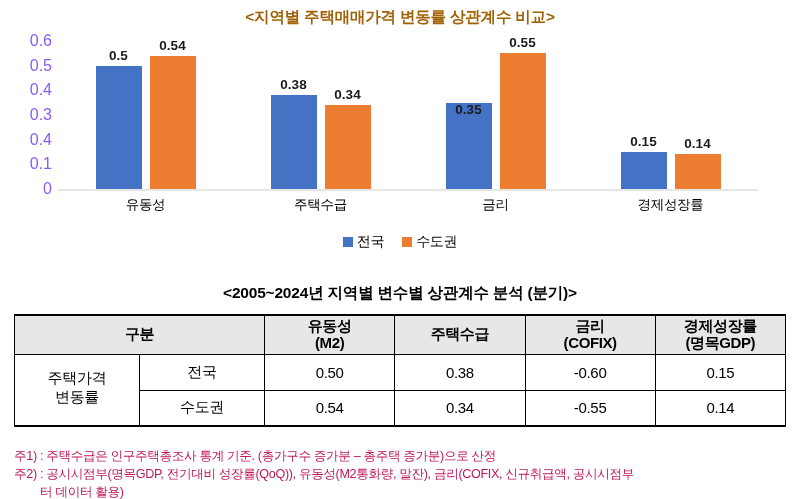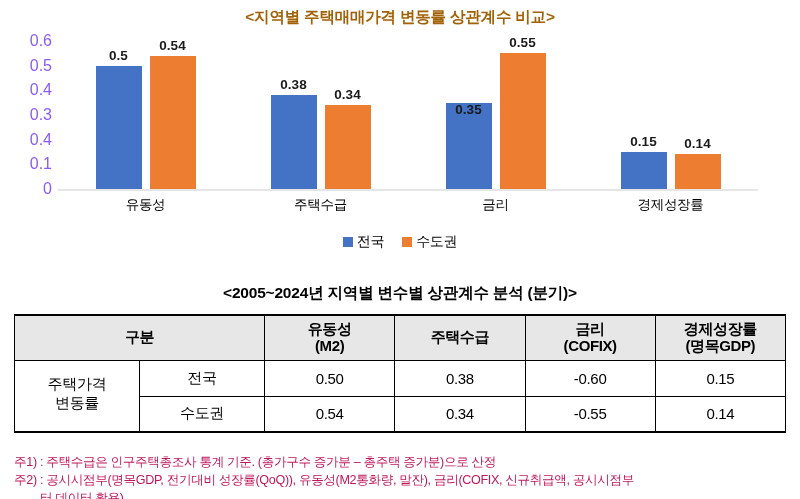--- a/index.html
+++ b/index.html
@@ -161,21 +161,21 @@
     vertical-align: middle;
     font-weight: normal;
     padding: 2px 2px;
   }
   table.data thead th {
     background: #e7e7e7;
     font-weight: bold;
     font-size: 15px;
     letter-spacing: -0.4px;
     line-height: 1.12;
-    height: 45px;
+    height: 39px;
     border-bottom: 1.5px solid #000;
   }
   table.data tbody td {
     font-size: 15px;
     height: 36px;
     letter-spacing: -0.3px;
   }
   td.rowhead {
     line-height: 1.25;
     letter-spacing: -0.6px;

